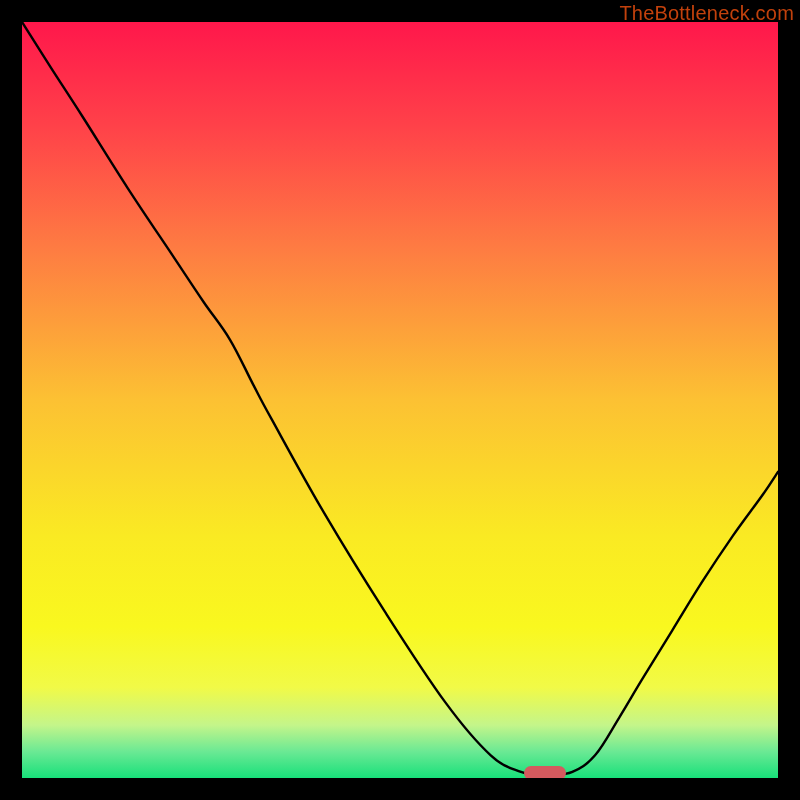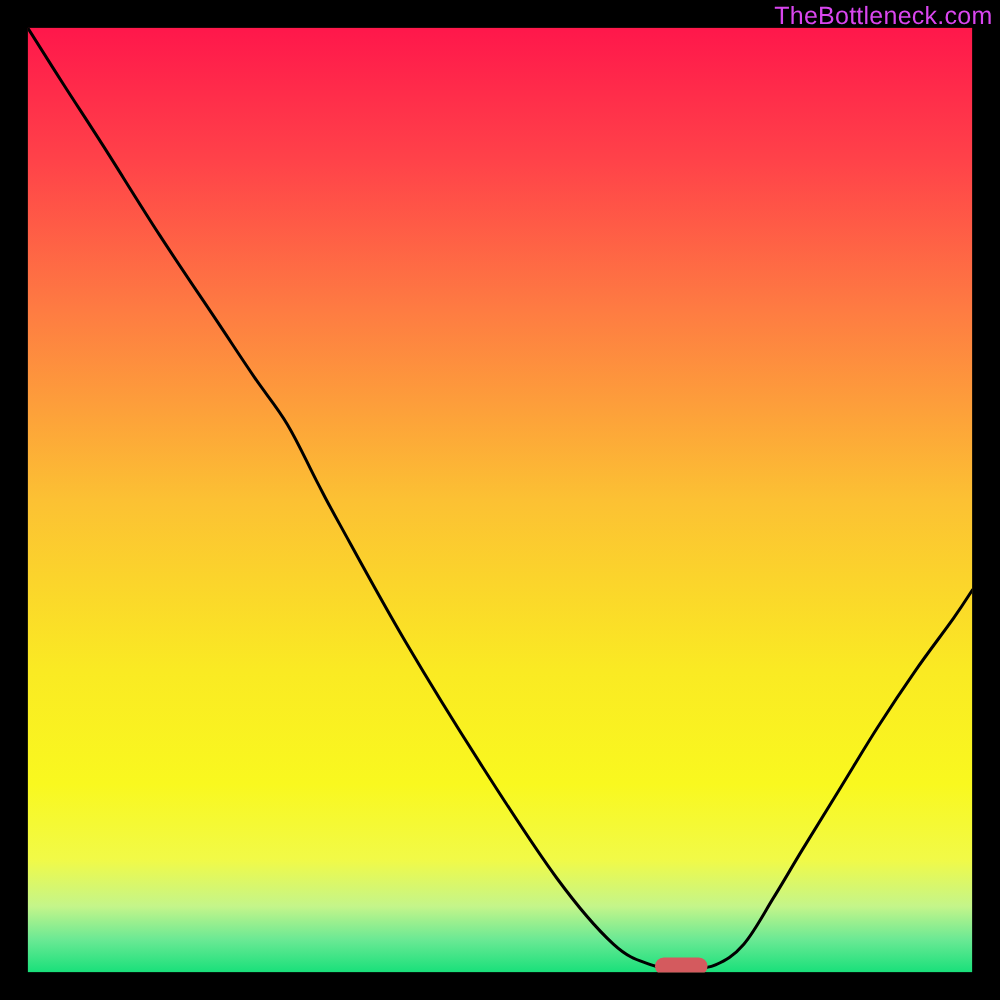--- a/index.html
+++ b/index.html
@@ -40,21 +40,21 @@
   }
   .marker {
     position: absolute;
     background: #d45a5e;
     border-radius: 8px;
   }
   .watermark {
     position: absolute;
     top: 2px;
     right: 6px;
-    color: #d946ef;
+    color: #c2410c;
     font-size: 20px;
     font-weight: 500;
     letter-spacing: 0.2px;
   }
 </style>
 </head>
 <body>
 
 <div class="canvas">
 

